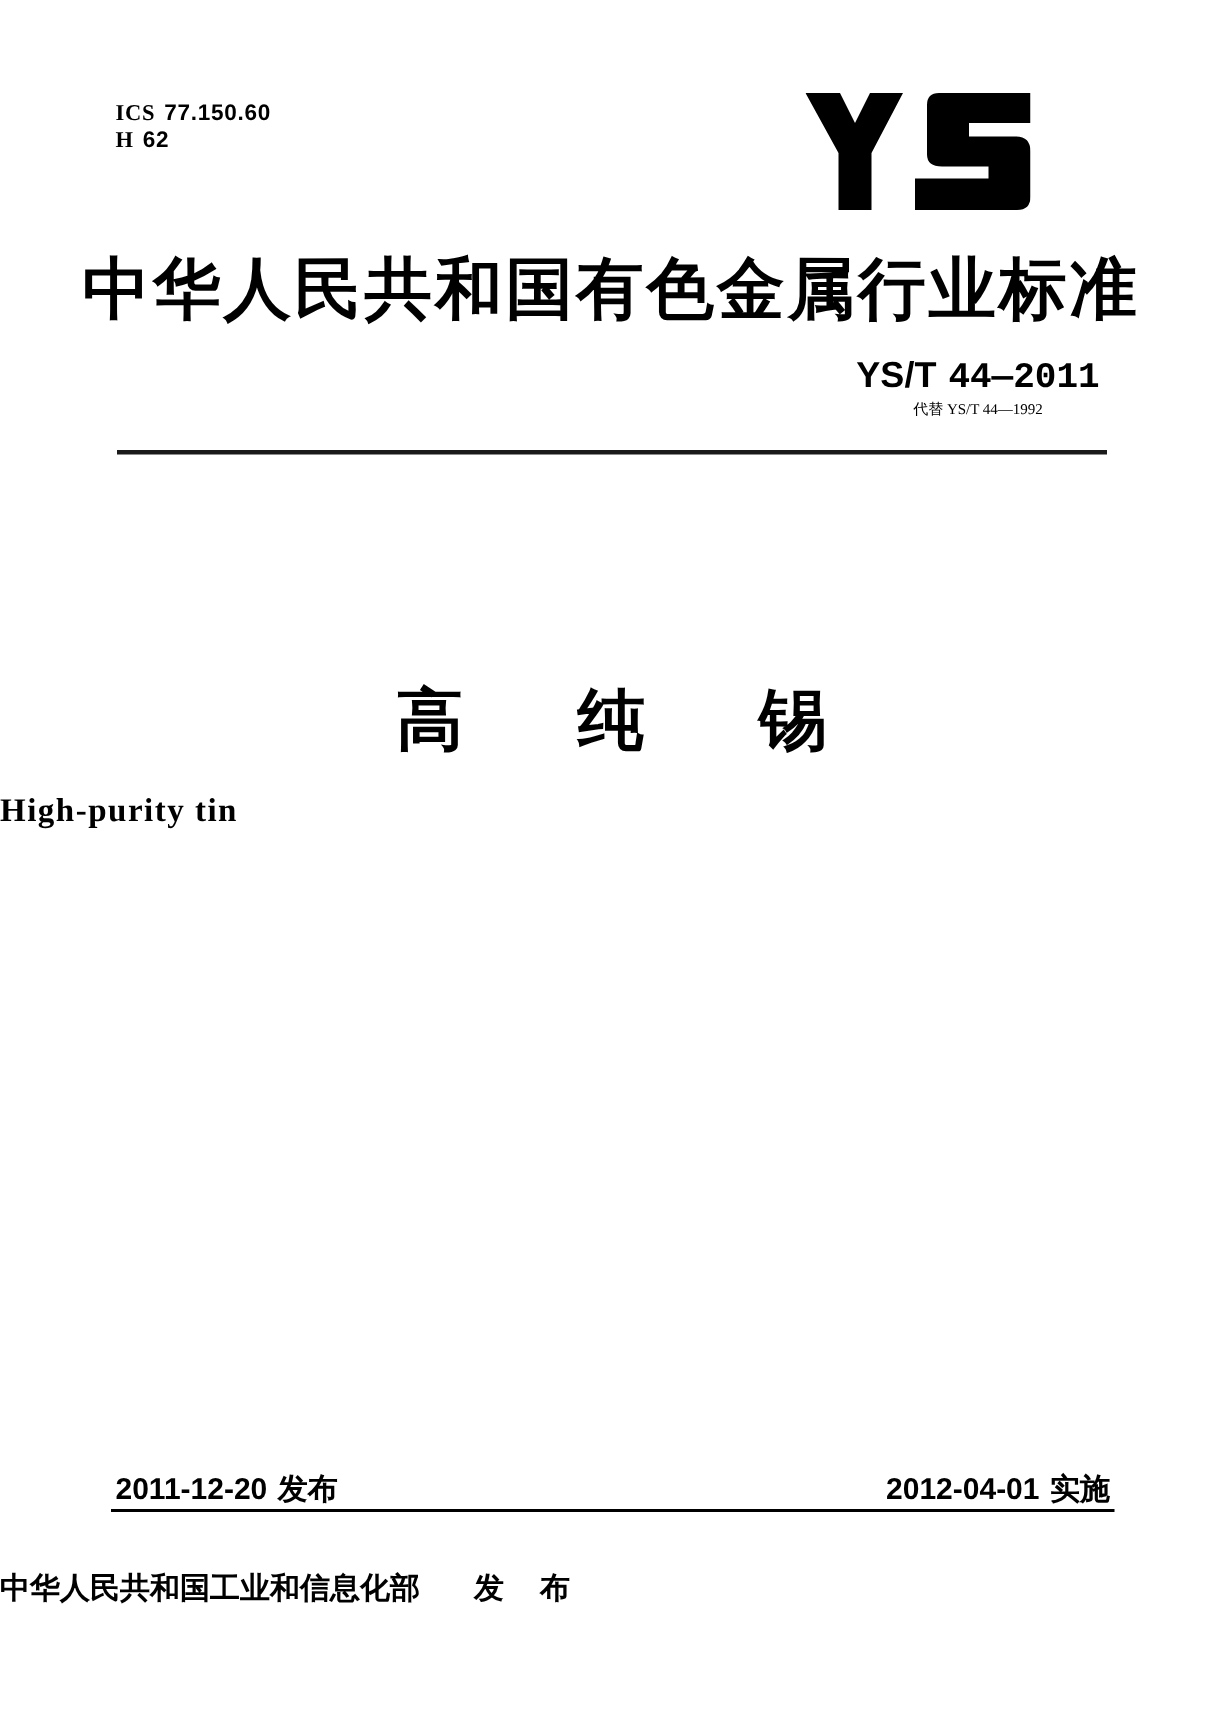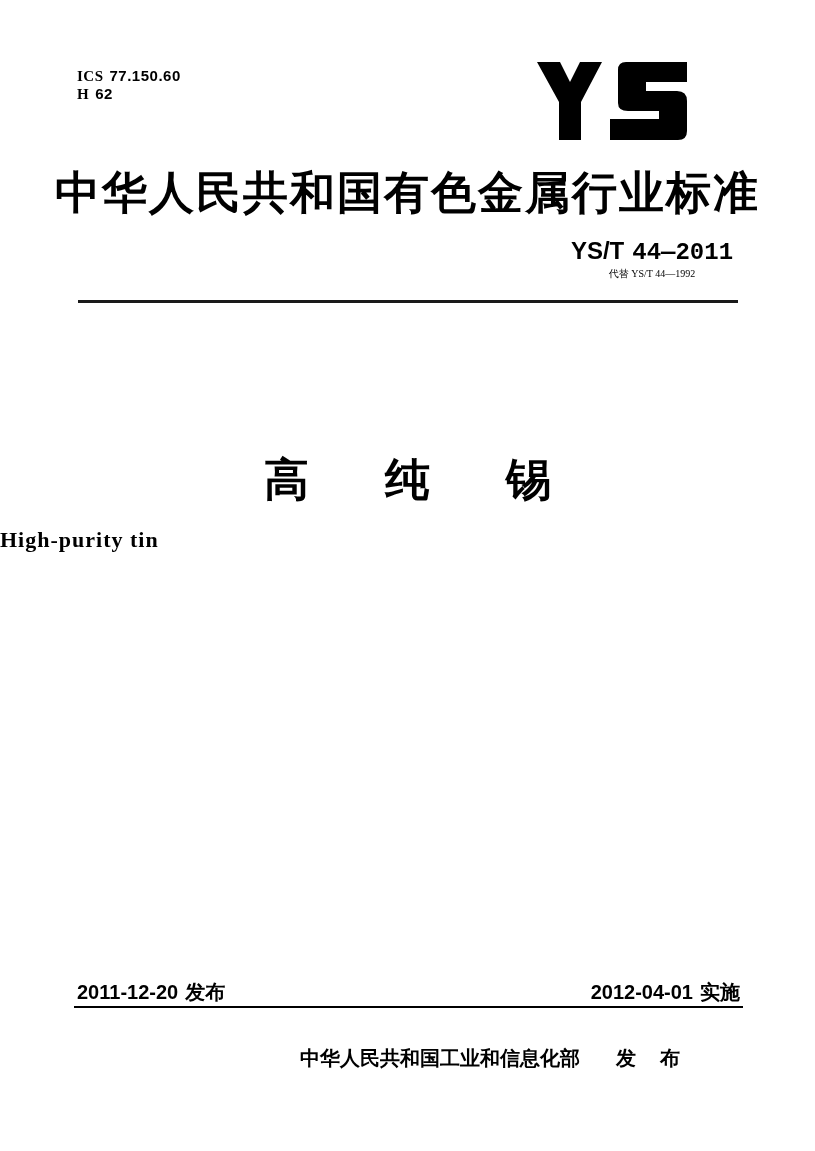--- a/index.html
+++ b/index.html
@@ -77,21 +77,21 @@
   .dates-row .date-label { margin-left: 7px; }
 
   .rule-bottom {
     position: absolute; left: 74px; top: 1006px;
     width: 669px; height: 2px; background: #000000;
   }
 
   
   .publisher-row {
     position: absolute; top: 1045px; left: 0; width: 682px;
-    text-align: right;
+    text-align: left;
     font-size: 20px; font-weight: bold;
     font-family: "Liberation Sans", sans-serif;
     white-space: nowrap;
   }
   .publisher-row .publish-label { margin-left: 36px; letter-spacing: 2px; }
 </style>
 </head>
 <body>
 
 <div class="ics-block">

